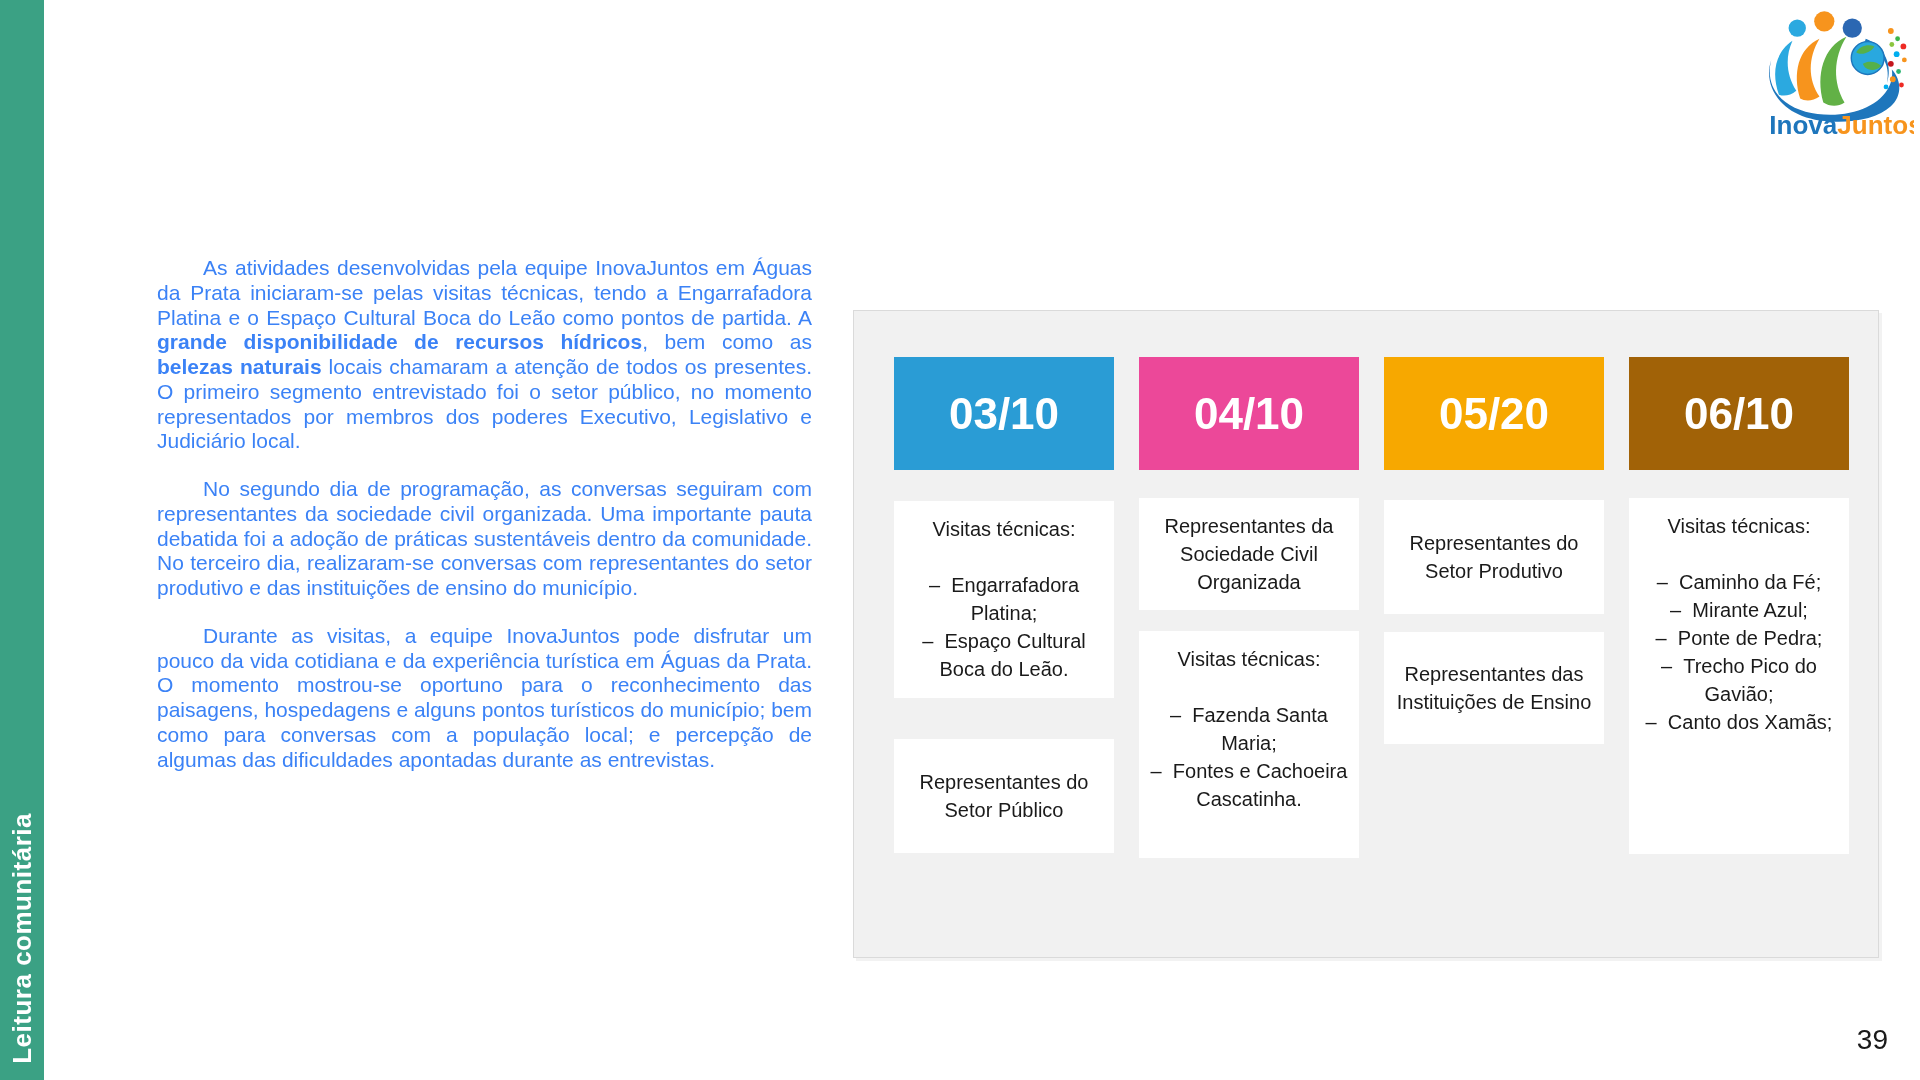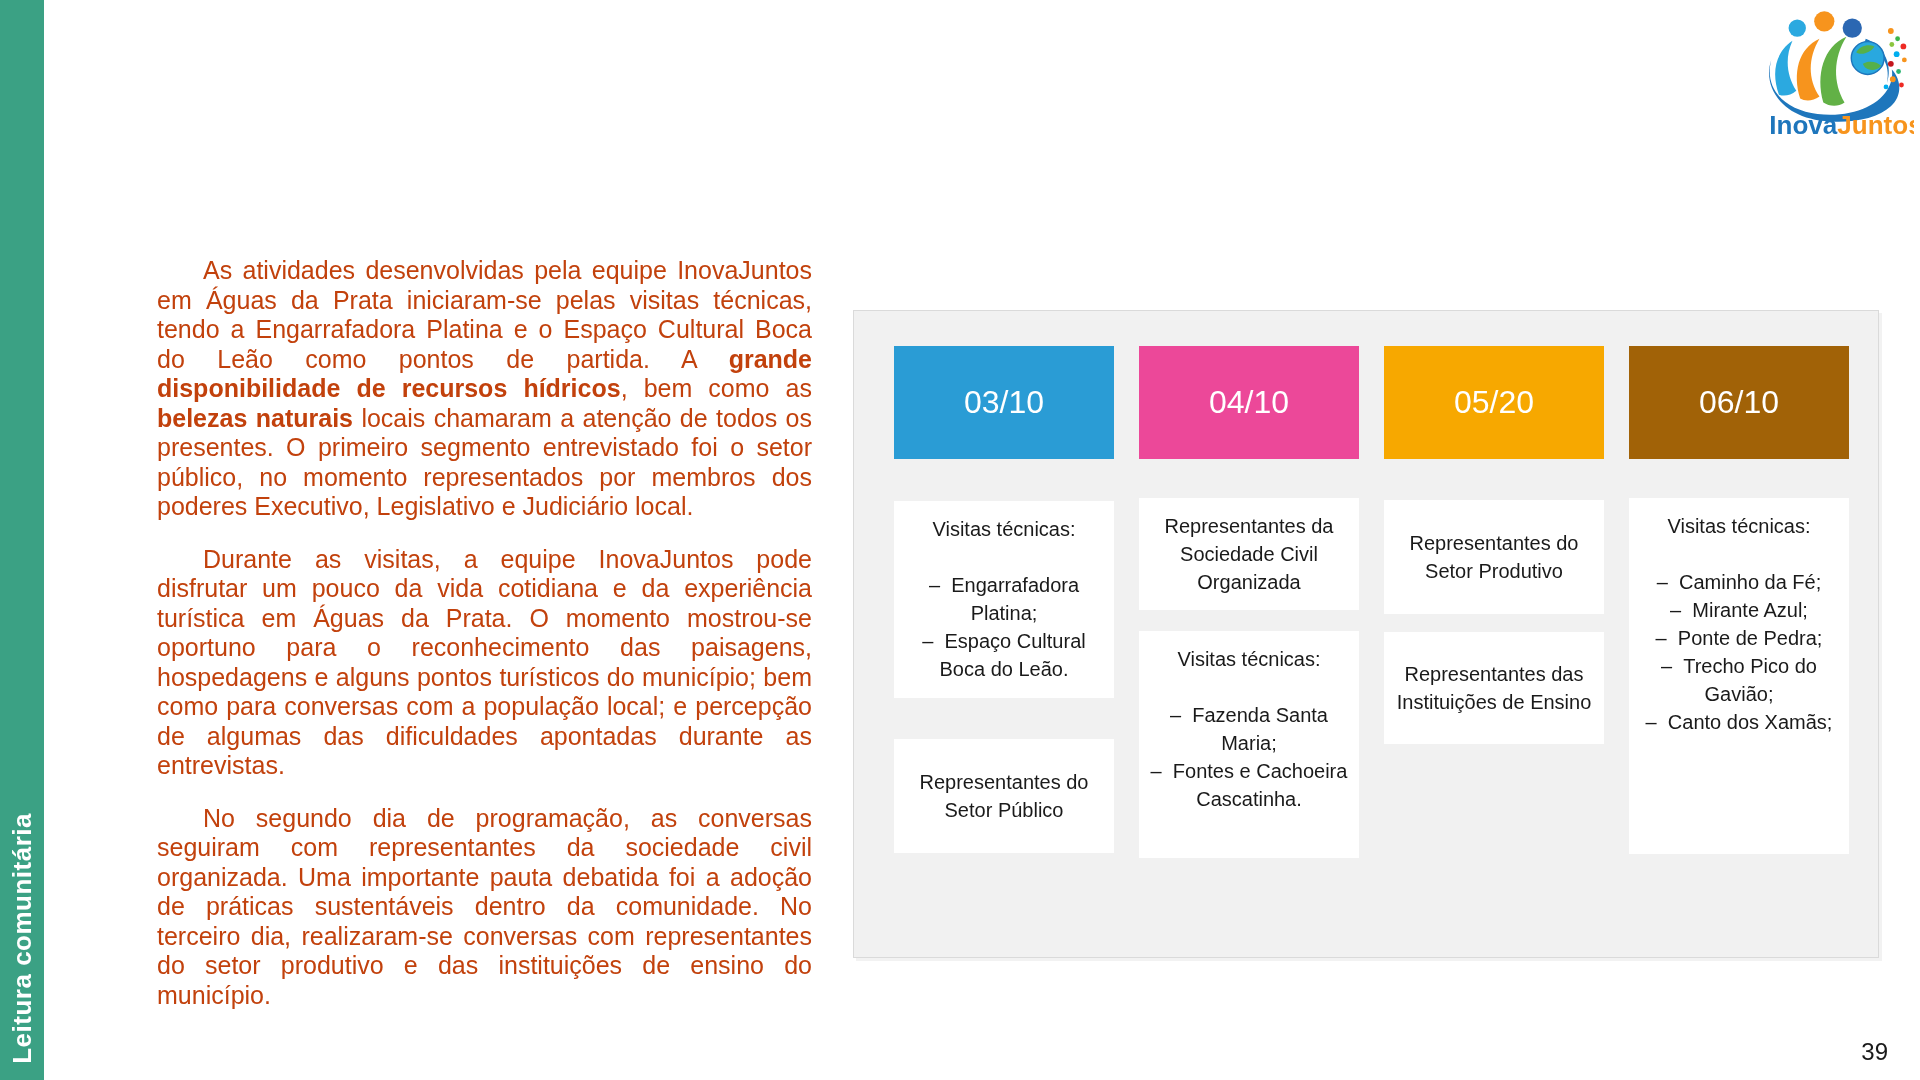--- a/index.html
+++ b/index.html
@@ -17,37 +17,37 @@
     position:absolute;bottom:16px;left:50%;
     transform:translateX(-50%) ;
     writing-mode:vertical-rl;
     transform:translateX(-50%) rotate(180deg);
     color:#ffffff;font-weight:bold;font-size:26px;letter-spacing:0.5px;
     white-space:nowrap;
   }
   
   .article{
     position:absolute;left:157px;top:256px;width:655px;
-    font-size:25px;line-height:1.18;text-align:justify;color:#c2410c;
+    font-size:21px;line-height:1.18;text-align:justify;color:#3b82f6;
   }
   .article p{margin:0 0 23px 0;text-indent:46px;}
   .article b{font-weight:bold;}
   
   .panel{
     position:absolute;left:853px;top:310px;width:1026px;height:648px;
     background:#F1F1F1;border:1px solid #DADADA;
     box-shadow:3px 3px 0 rgba(0,0,0,0.05);
     box-sizing:border-box;
   }
   .col{position:absolute;top:0;width:220px;height:100%;}
   .c0{left:40px}.c1{left:285px}.c2{left:530px}.c3{left:775px}
   .header{
-    position:absolute;top:35px;left:0;width:100%;height:113px;
+    position:absolute;top:46px;left:0;width:100%;height:113px;
     display:flex;align-items:center;justify-content:center;
-    color:#ffffff;font-weight:normal;font-size:32px;
+    color:#ffffff;font-weight:bold;font-size:44px;
   }
   .card{
     position:absolute;left:0;width:100%;background:#ffffff;
     font-size:20px;line-height:1.4;text-align:center;color:#1a1a1a;
     box-sizing:border-box;
   }
   .card.center{display:flex;align-items:center;justify-content:center;padding:8px 10px;}
   .card.list{padding:14px 8px 8px 8px;}
   .card-title{margin-bottom:28px;}
   .item{margin:0 auto;max-width:204px;}
@@ -55,22 +55,22 @@
   .c0 .k1{top:428px;height:114px;}
   .c1 .k0{top:187px;height:112px;justify-content:flex-end;}
   .c1 .k1{top:320px;height:227px;}
   .c2 .k0{top:189px;height:114px;}
   .c2 .k1{top:321px;height:112px;}
   .c3 .k0{top:187px;height:356px;}
   
   .logo{position:absolute;left:1750px;top:2px;width:164px;height:140px;}
   
   .pagenum{
-    position:absolute;right:32px;bottom:14px;
-    font-size:24px;color:#1a1a1a;
+    position:absolute;right:32px;bottom:24px;
+    font-size:28px;color:#1a1a1a;
   }
 </style>
 </head>
 <body>
 
 <div class="sideband" style="background: rgb(59, 161, 132);">
   <div class="vlabel">Leitura comunitária</div>
 </div>
 
 <svg class="logo" viewBox="0 0 170 145" aria-hidden="true">
@@ -101,22 +101,22 @@
     <circle cx="154" cy="72" r="2.5" fill="#2BB673"></circle>
     <circle cx="148" cy="80" r="3" fill="#F7941D"></circle>
     <circle cx="157" cy="86" r="2.5" fill="#EE2A24"></circle>
     <circle cx="141" cy="88" r="2.5" fill="#00AEEF"></circle>
   </g>
   <text x="20" y="137" font-family="Liberation Sans, sans-serif" font-size="27" font-weight="bold"><tspan fill="#1E76BC">Inova</tspan><tspan fill="#F7941D">Juntos</tspan></text>
 </svg>
 
 <div class="article">
     <p><span>As atividades desenvolvidas pela equipe InovaJuntos em Águas da Prata iniciaram-se pelas visitas técnicas, tendo a Engarrafadora Platina e o Espaço Cultural Boca do Leão como pontos de partida. A </span><b>grande disponibilidade de recursos hídricos</b><span>, bem como as </span><b>belezas naturais</b><span> locais chamaram a atenção de todos os presentes. O primeiro segmento entrevistado foi o setor público, no momento representados por membros dos poderes Executivo, Legislativo e Judiciário local.</span></p>
+    <p><span>No segundo dia de programação, as conversas seguiram com representantes da sociedade civil organizada. Uma importante pauta debatida foi a adoção de práticas sustentáveis dentro da comunidade. No terceiro dia, realizaram-se conversas com representantes do setor produtivo e das instituições de ensino do município.</span></p>
     <p><span>Durante as visitas, a equipe InovaJuntos pode disfrutar um pouco da vida cotidiana e da experiência turística em Águas da Prata. O momento mostrou-se oportuno para o reconhecimento das paisagens, hospedagens e alguns pontos turísticos do município; bem como para conversas com a população local; e percepção de algumas das dificuldades apontadas durante as entrevistas.</span></p>
-    <p><span>No segundo dia de programação, as conversas seguiram com representantes da sociedade civil organizada. Uma importante pauta debatida foi a adoção de práticas sustentáveis dentro da comunidade. No terceiro dia, realizaram-se conversas com representantes do setor produtivo e das instituições de ensino do município.</span></p>
   </div>
 
 <div class="panel" style="background: rgb(241, 241, 241);">
     <div class="col c0">
       <div class="header" style="background: rgb(42, 156, 213);">03/10</div>
       <div class="card k0 list">
         <div class="card-title">Visitas técnicas:</div>
         <div class="item">–&nbsp;&nbsp;Engarrafadora Platina;</div>
         <div class="item">–&nbsp;&nbsp;Espaço Cultural Boca do Leão.</div>
       </div>

